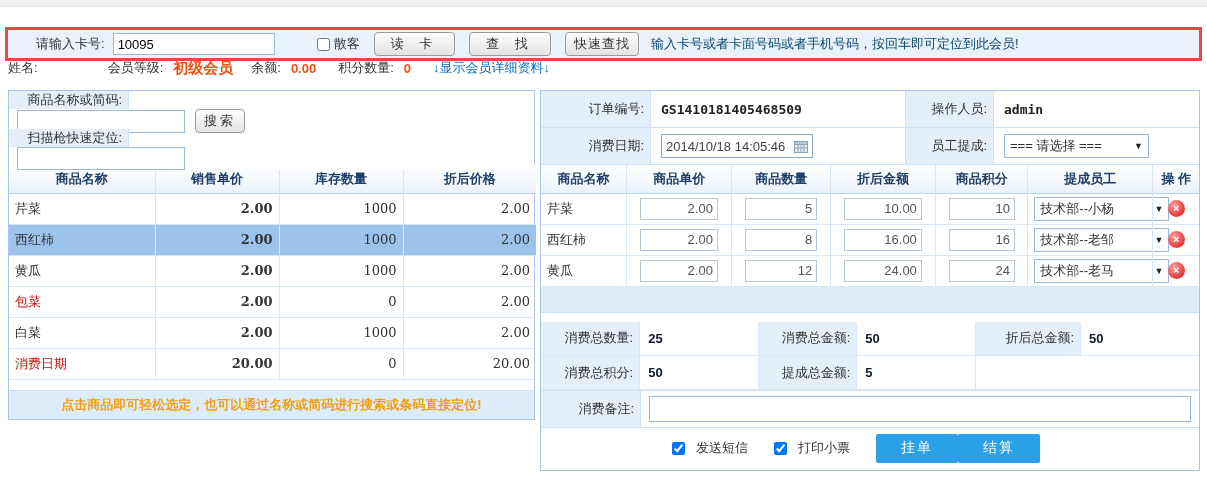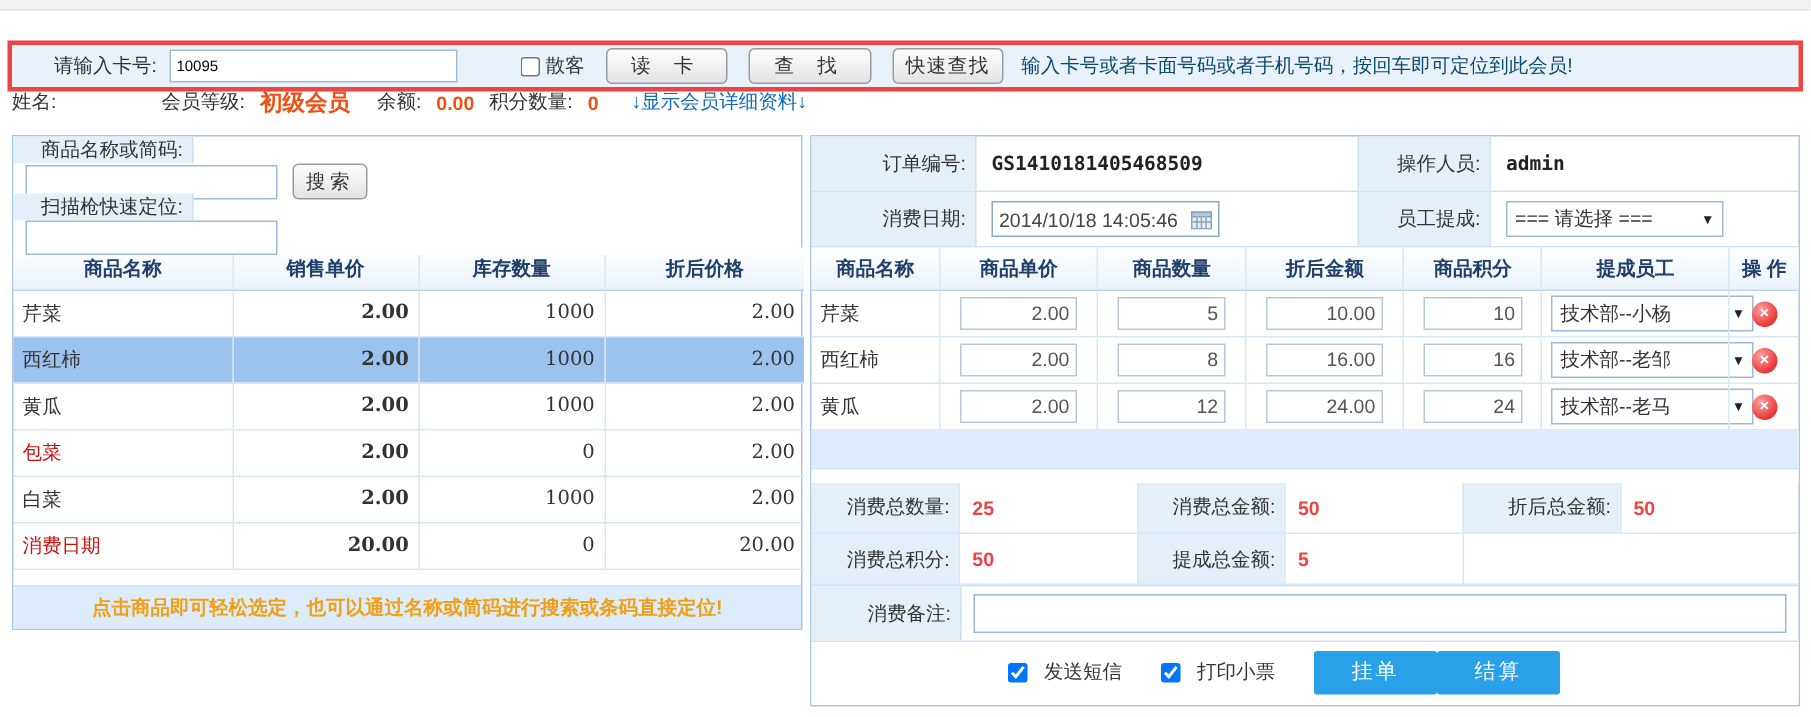--- a/index.html
+++ b/index.html
@@ -5,21 +5,21 @@
   * { margin:0; padding:0; box-sizing:border-box; }
   html,body { width:1207px; height:478px; background:#fff; font-family:"Liberation Sans",sans-serif; font-size:13px; color:#333; overflow:hidden; }
   .abs { position:absolute; }
 
   
   .topstrip { left:0; top:0; width:1207px; height:7px; background:#f1f1f1; border-bottom:1px solid #e3e3e3; }
 
   
   .cardbar { left:5px; top:11px; width:1197px; height:34px; background:#e9f1fb; border:3px solid #ef4444; display:flex; align-items:center;margin-top:16px; }
   .cardbar .lbl { margin-left:28px; color:#333; }
-  .cardbar input.card { width:192px; height:22px; margin-left:8px; border:1px solid #9db9d6; padding:0 4px; font-size:10px; }
+  .cardbar input.card { width:162px; height:22px; margin-left:8px; border:1px solid #9db9d6; padding:0 4px; font-size:13px; }
   .cardbar .chk { margin-left:42px; }
   .cardbar .chklbl { margin-left:4px; }
   .gbtn { margin-left:14px; height:24px; padding:0 16px; background:linear-gradient(#fdfdfd,#e3e3e3); border:1px solid #9a9a9a; border-radius:4px; font-size:13px; color:#333; letter-spacing:6px; cursor:pointer; white-space:nowrap; }
   .gbtn.small { letter-spacing:1px; padding:0 8px; }
   .cardbar .hint { margin-left:12px; color:#0c4a6e; }
 
   
   .memberrow { left:8px; top:56px; width:1190px; height:24px; display:flex; align-items:center; }
   .memberrow .gap1 { width:60px; }
   .memberrow .orange { color:#f05010; font-weight:bold; }
@@ -69,21 +69,21 @@
   .rtable td { height:31px; }
   .rtable input.cellin { width:84%; height:22px; border:1px solid #b8c8d8; text-align:right; padding:0 4px; color:#555; font-size:13px; }
   .rtable .selbox { width:135px; margin:0 auto; }
   .delbtn { display:inline-block; width:17px; height:17px; border-radius:50%; background:radial-gradient(circle at 35% 30%, #ff9d9d, #e83838 70%); color:#fff; font-weight:bold; font-size:11px; line-height:17px; text-align:center; cursor:pointer; }
   .fillstrip { height:26px; background:#ddecfa; border-bottom:1px solid #cfe2f5; }
   .wgap { height:9px; background:#fff; }
 
   
   .sumtable td { height:34px; }
   .sumtable .lblcell2 { background:#e5effa; text-align:right; padding-right:6px; }
-  .redval { color:#ef4444; font-weight:bold; padding-left:8px; }
+  .redval { color:#0f172a; font-weight:bold; padding-left:8px; }
 
   
   .remrow { display:flex; height:38px; border-top:1px solid #cfe2f5; border-bottom:1px solid #cfe2f5; align-items:stretch; }
   .remrow .lblcell { width:100px; }
   .remrow .fieldarea { flex:1; display:flex; align-items:center; padding:0 8px; }
   .remrow input.rem { width:100%; height:26px; border:1px solid #9db9d6; padding:0 4px; }
   .actrow { display:flex; height:40px; align-items:center; justify-content:center; background:#fff; }
   .actrow label { margin-right:26px; display:flex; align-items:center; gap:11px; }
   .bluebtn { width:82px; height:29px; background:#2aa0e8; border:none; color:#fff; font-size:14px; margin-right:28px; cursor:pointer; border-radius:2px; letter-spacing:2px; }
 </style>
@@ -103,21 +103,21 @@
   <span class="hint">输入卡号或者卡面号码或者手机号码，按回车即可定位到此会员!</span>
 </div>
 
 <div class="abs memberrow">
   <span class="sp">姓名:</span>
   <span class="gap1"></span>
   <span class="sp">会员等级:</span>
   <span class="sp orange lvl">初级会员</span>
   <span class="sp">余额:</span>
   <span class="sp orange">0.00</span>
-  <span class="sp" style="">积分数量:</span>
+  <span class="sp" style="margin-left:12px">积分数量:</span>
   <span class="sp orange">0</span>
   <span class="link">↓显示会员详细资料↓</span>
 </div>
 
 <div class="abs panel left-panel">
   <div class="srow">
     <div class="lblcell">商品名称或简码:</div>
     <div class="fieldarea">
       <input class="txt" type="text" style="">
       <button class="gbtn small" style="margin-left:10px; letter-spacing:3px;">搜索</button>

